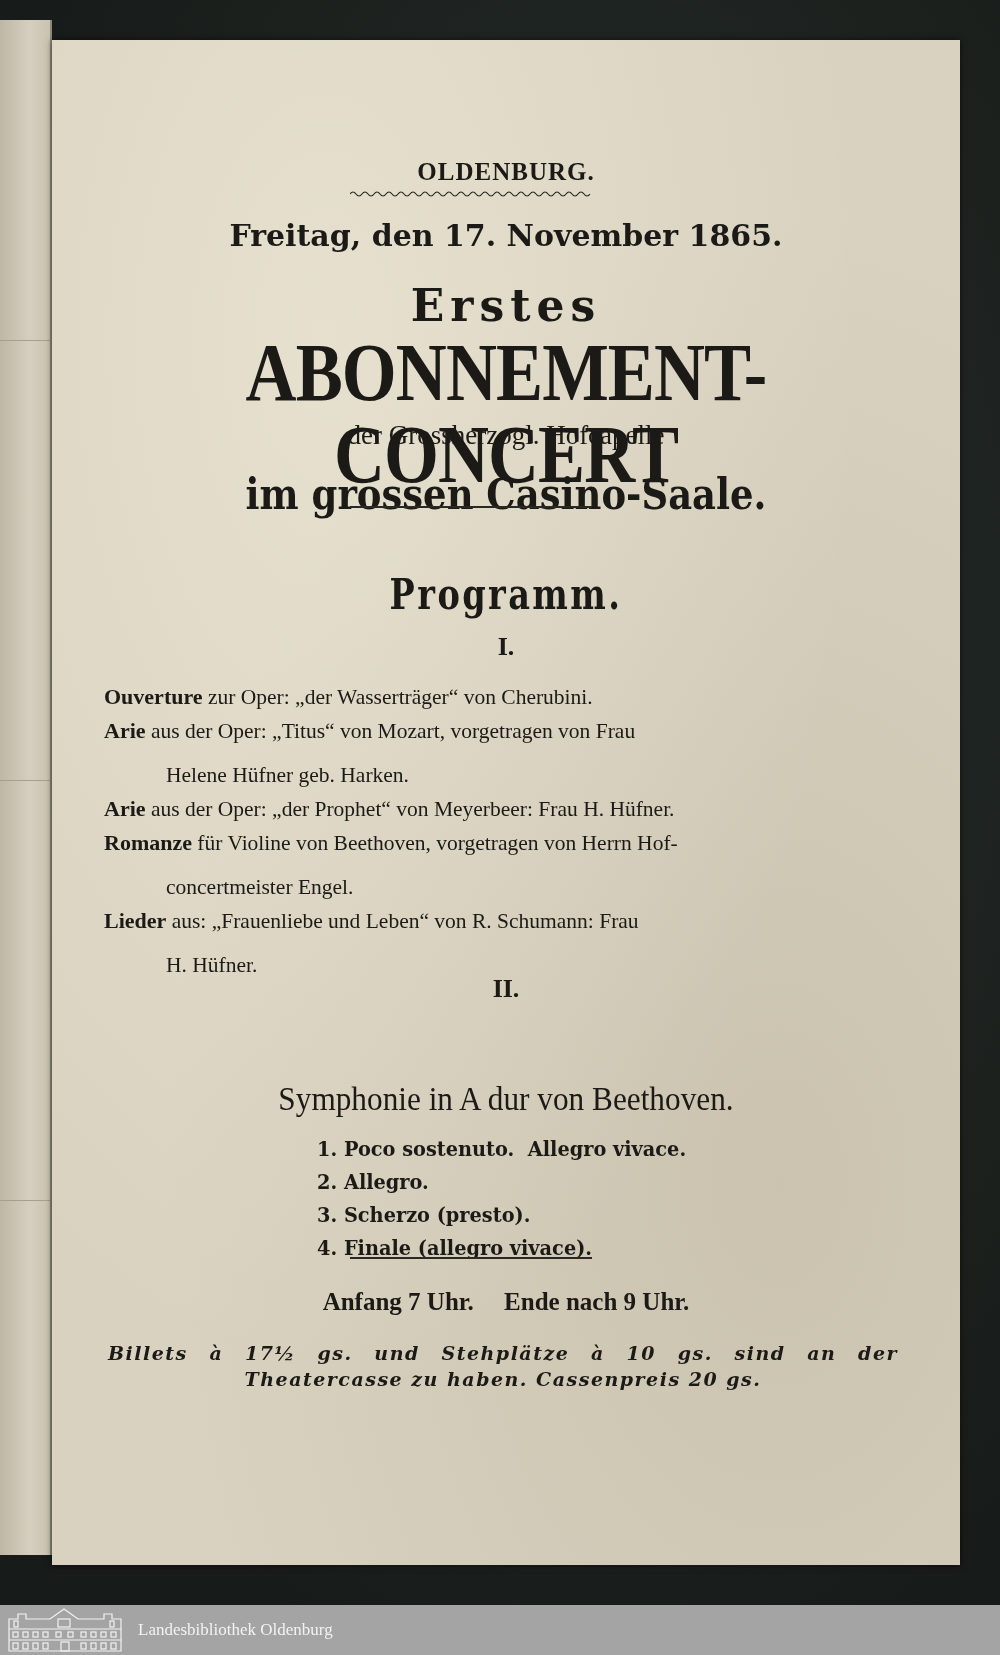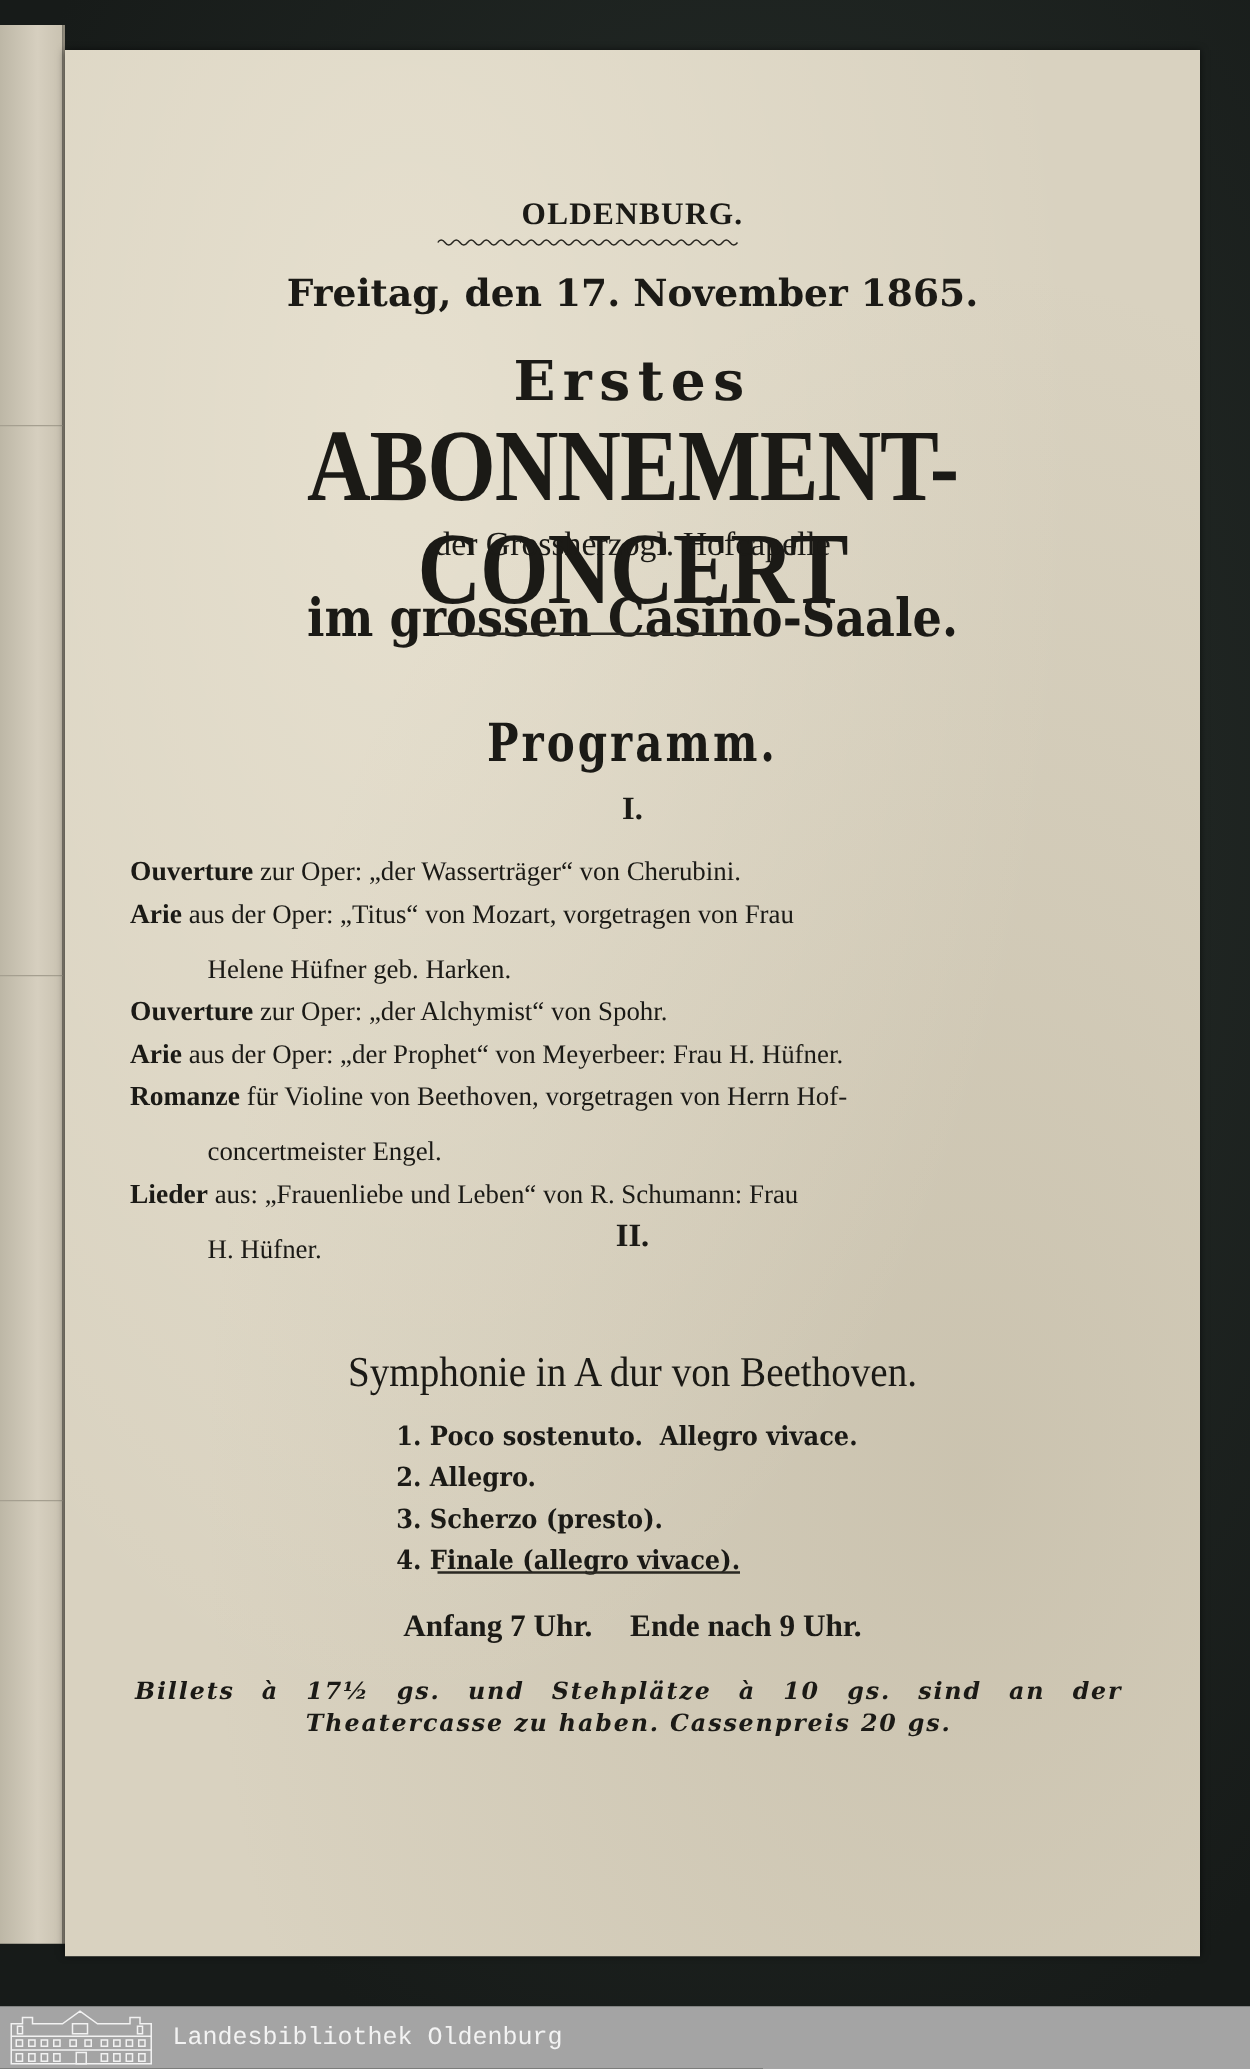--- a/index.html
+++ b/index.html
@@ -81,22 +81,22 @@
       font-size: 19px; font-weight: bold; font-style: italic; line-height: 26px;
       font-family: "DejaVu Serif", serif; letter-spacing: 1.5px;
       text-align: justify; text-align-last: center;
     }
     .footer {
       position: absolute; left: 0; top: 1605px; width: 1000px; height: 50px;
       background: #a4a4a4; display: flex; align-items: center;
     }
     .footer .logo { margin-left: 6px; width: 118px; height: 46px; }
     .footer .lib {
-      color: #f3f3f3; font-size: 20px; margin-left: 14px;
-      font-family: Liberation Mono, monospace;
+      color: #f3f3f3; font-size: 17px; margin-left: 14px;
+      font-family: Liberation Serif, serif;
     }
   </style>
 </head>
 <body>
 
 <div class="scan-bg"></div>
 <div class="left-page">
   <div class="fold" style="top:320px"></div>
   <div class="fold" style="top:760px"></div>
   <div class="fold" style="top:1180px"></div>
@@ -118,24 +118,20 @@
 
   <div class="items">
     <div class="item">
       <span class="lbl">Ouverture</span>
       <span>zur Oper: „der Wasserträger“ von Cherubini.</span>
     </div>
     <div class="item">
       <span class="lbl">Arie</span>
       <span>aus der Oper: „Titus“ von Mozart, vorgetragen von Frau</span>
       <span class="cont">Helene Hüfner geb. Harken.</span>
-    </div>
-    <div class="item">
-      <span class="lbl">Ouverture</span>
-      <span>zur Oper: „der Alchymist“ von Spohr.</span>
     </div>
     <div class="item">
       <span class="lbl">Arie</span>
       <span>aus der Oper: „der Prophet“ von Meyerbeer: Frau H. Hüfner.</span>
     </div>
     <div class="item">
       <span class="lbl">Romanze</span>
       <span>für Violine von Beethoven, vorgetragen von Herrn Hof-</span>
       <span class="cont">concertmeister Engel.</span>
     </div>

